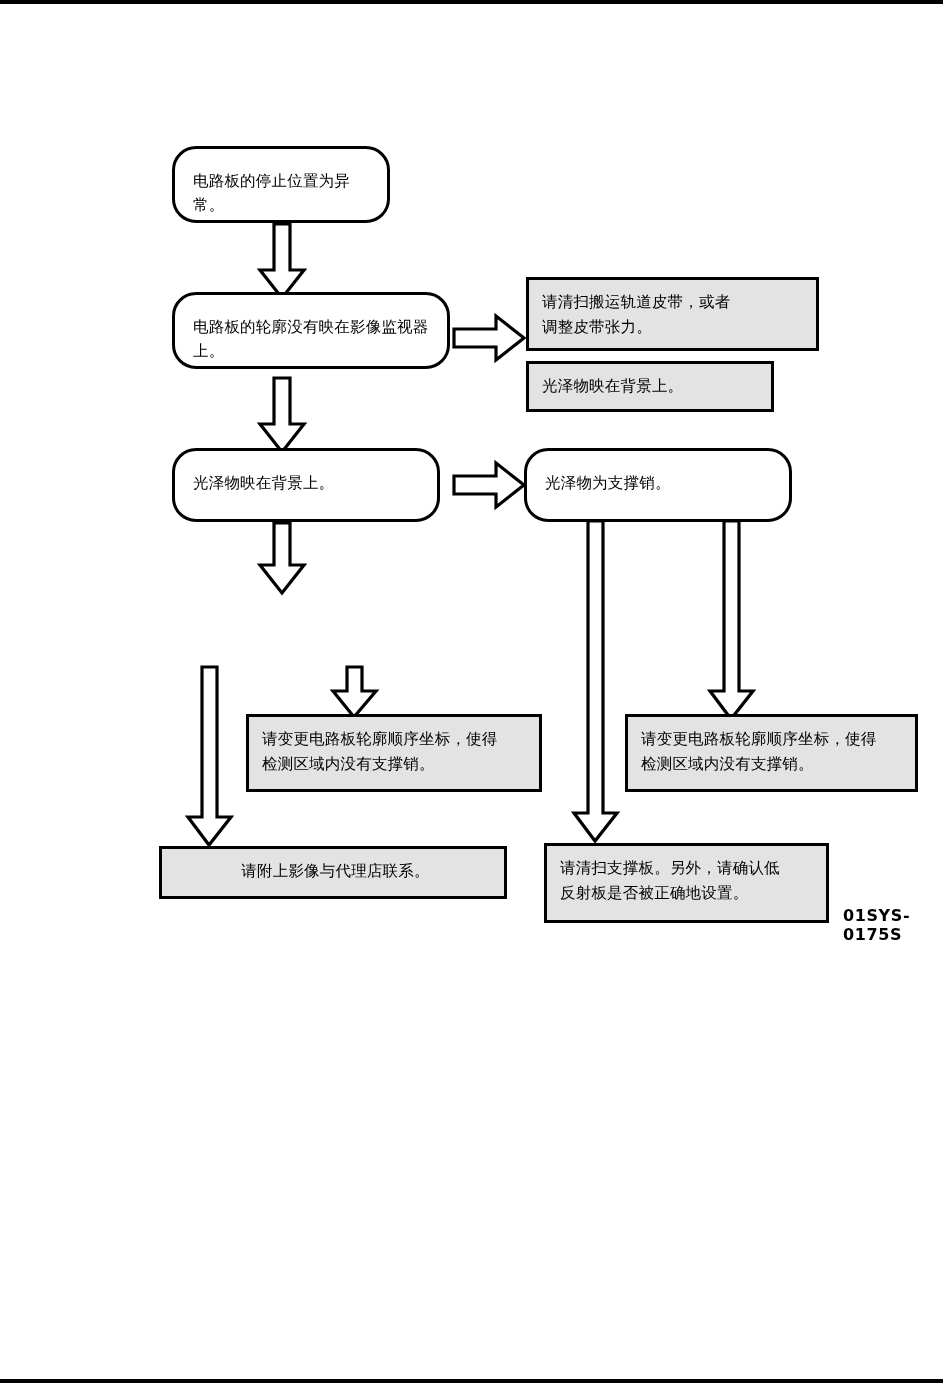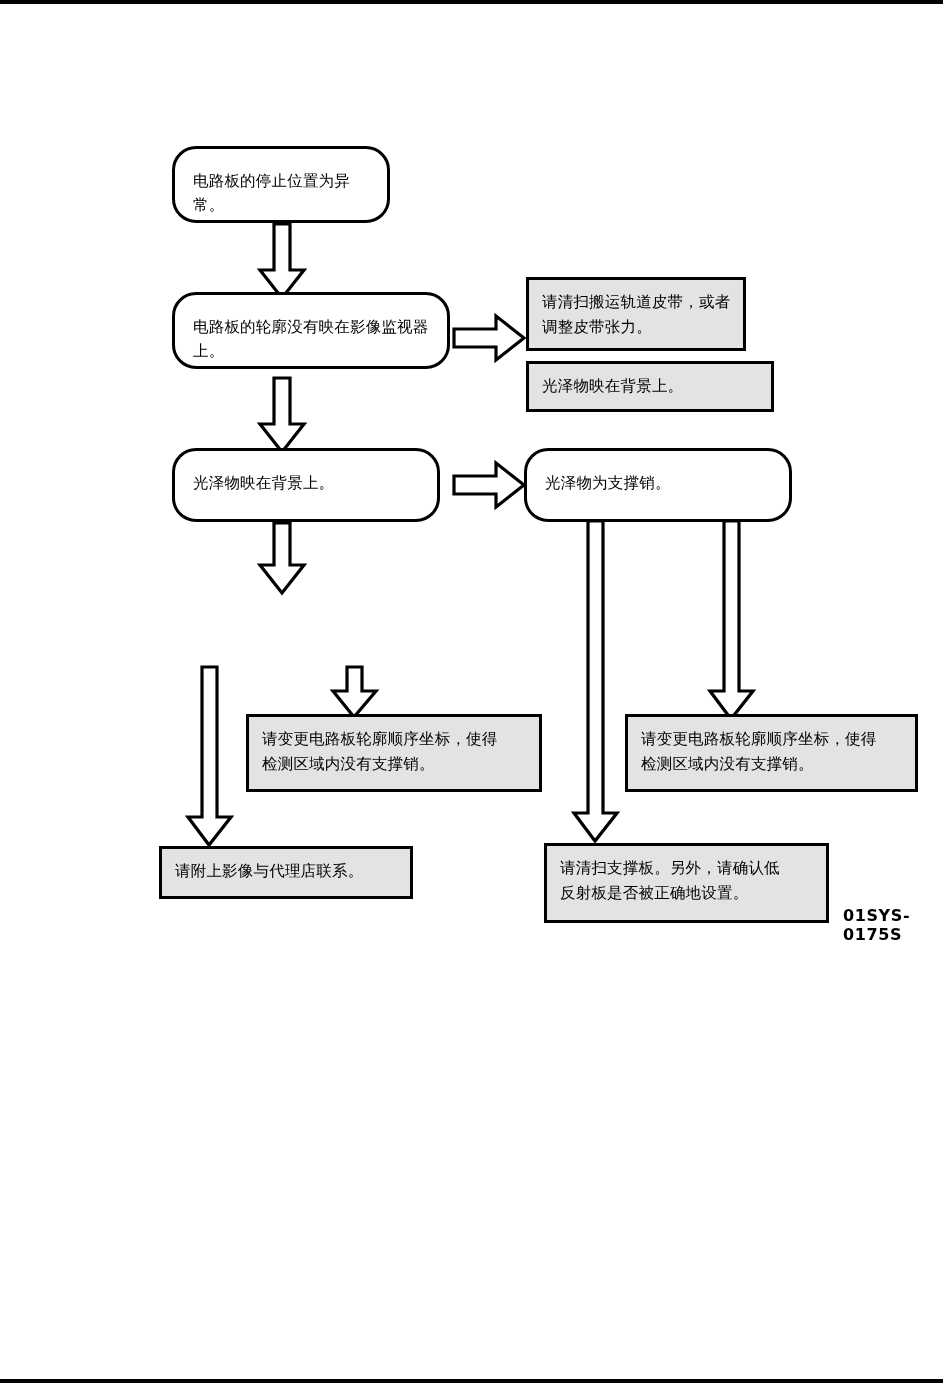--- a/index.html
+++ b/index.html
@@ -108,21 +108,21 @@
     <span class="txt">电路板的轮廓没有映在影像监视器
 上。</span>
   </div>
 
   <div class="arrow" style="left:454px; top:314px; width:72px; height:48px;">
     <svg width="72" height="48" viewBox="0 0 72 48">
       <polygon points="0,15 42,15 42,2 70,24 42,46 42,33 0,33" fill="#ffffff" stroke="#000000" stroke-width="3.2" stroke-linejoin="miter"></polygon>
     </svg>
   </div>
 
-  <div class="act" style="left:526px; top:277px; width:220px; height:74px;">
+  <div class="act" style="left:526px; top:277px; width:293px; height:74px;">
     <span class="txt">请清扫搬运轨道皮带，或者
 调整皮带张力。</span>
   </div>
 
   <div class="act" style="left:526px; top:361px; width:248px; height:51px;">
     <span class="txt">光泽物映在背景上。</span>
   </div>
 
   <div class="arrow" style="left:258px; top:378px; width:48px; height:76px;">
     <svg width="48" height="76" viewBox="0 0 48 76">
@@ -178,21 +178,21 @@
   <div class="act" style="left:246px; top:714px; width:296px; height:78px;">
     <span class="txt">请变更电路板轮廓顺序坐标，使得
 检测区域内没有支撑销。</span>
   </div>
 
   <div class="act" style="left:625px; top:714px; width:293px; height:78px;">
     <span class="txt">请变更电路板轮廓顺序坐标，使得
 检测区域内没有支撑销。</span>
   </div>
 
-  <div class="act" style="left:159px; top:846px; width:254px; height:53px;">
+  <div class="act" style="left:159px; top:846px; width:348px; height:53px;text-align:center;">
     <span class="txt">请附上影像与代理店联系。</span>
   </div>
 
   <div class="act" style="left:544px; top:843px; width:285px; height:80px;">
     <span class="txt">请清扫支撑板。另外，请确认低
 反射板是否被正确地设置。</span>
   </div>
 
   <div class="refcode" style="left:843px; top:906px;">01SYS-0175S</div>
 

